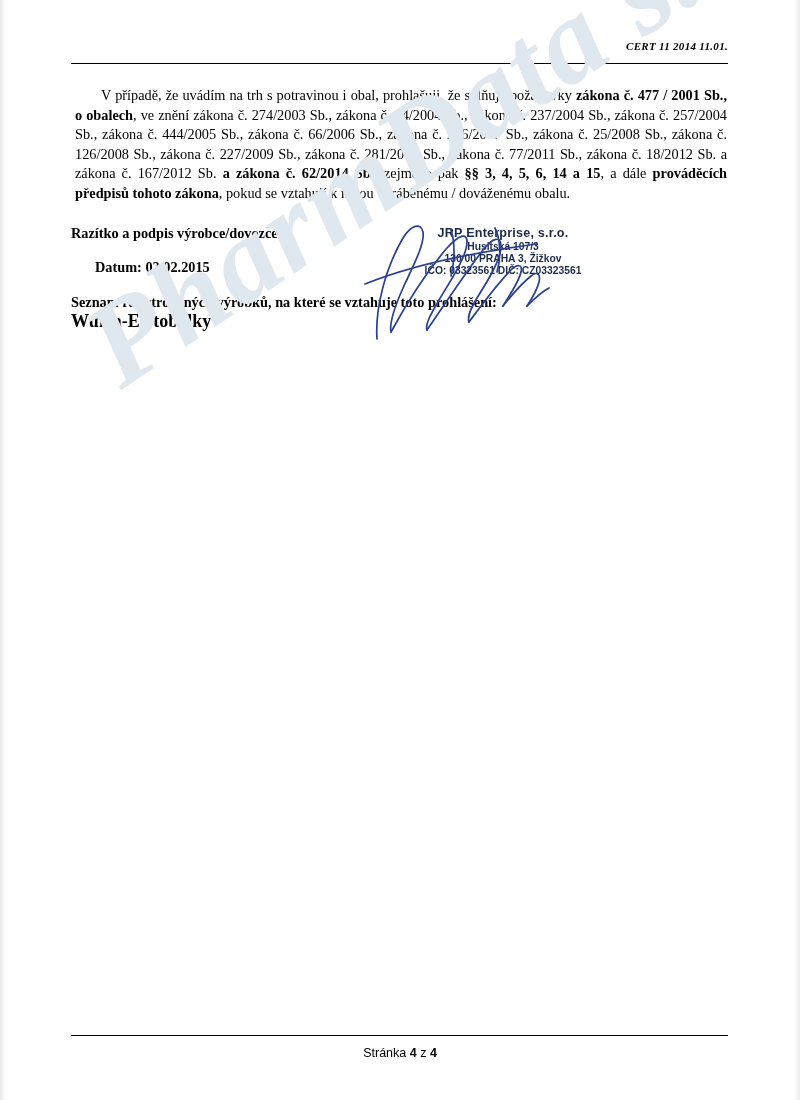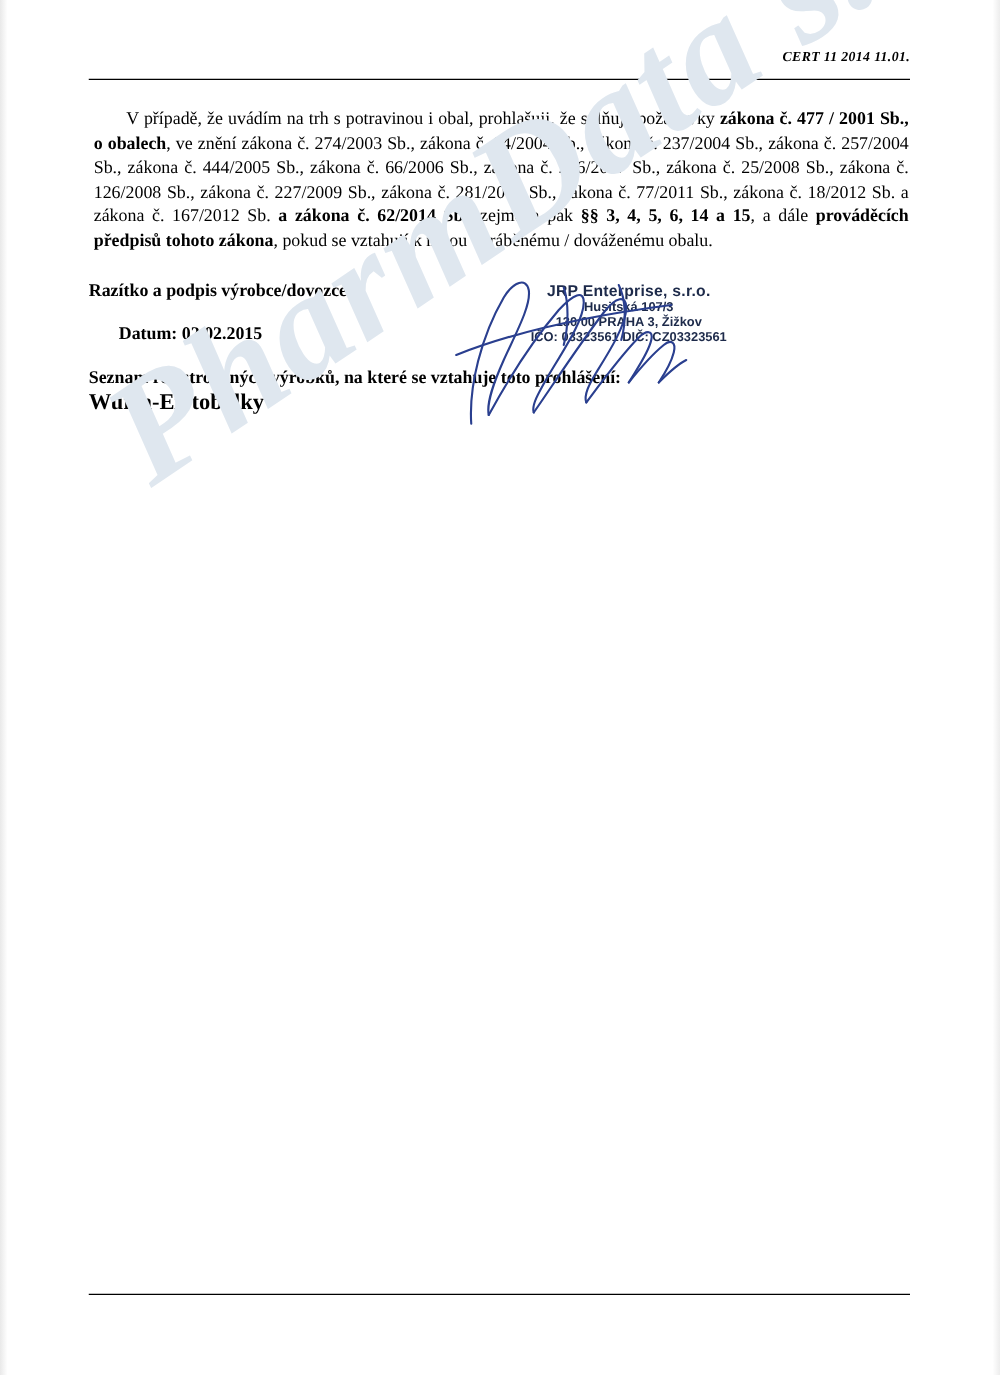--- a/index.html
+++ b/index.html
@@ -215,14 +215,15 @@
       <path d="M114,108 C126,92 142,70 156,56 C162,50 168,50 166,58 C164,68 154,82 148,92"></path>
       <path d="M148,92 C156,82 166,70 176,62 C182,57 186,60 184,68 C182,76 176,86 172,92"></path>
       <path d="M172,92 C178,86 186,78 194,74"></path>
       <path d="M10,70 C60,50 120,38 182,30"></path>
       <path d="M96,16 C100,28 100,46 96,62"></path>
       <path d="M140,14 C146,26 146,44 142,58"></path>
     </g>
   </svg>
 
   <div class="footer-rule"></div>
+  <div class="footer-text"><span>Stránka </span><span class="fb">4</span><span> z </span><span class="fb">4</span></div>
 
 </div>
 
 </body></html>

